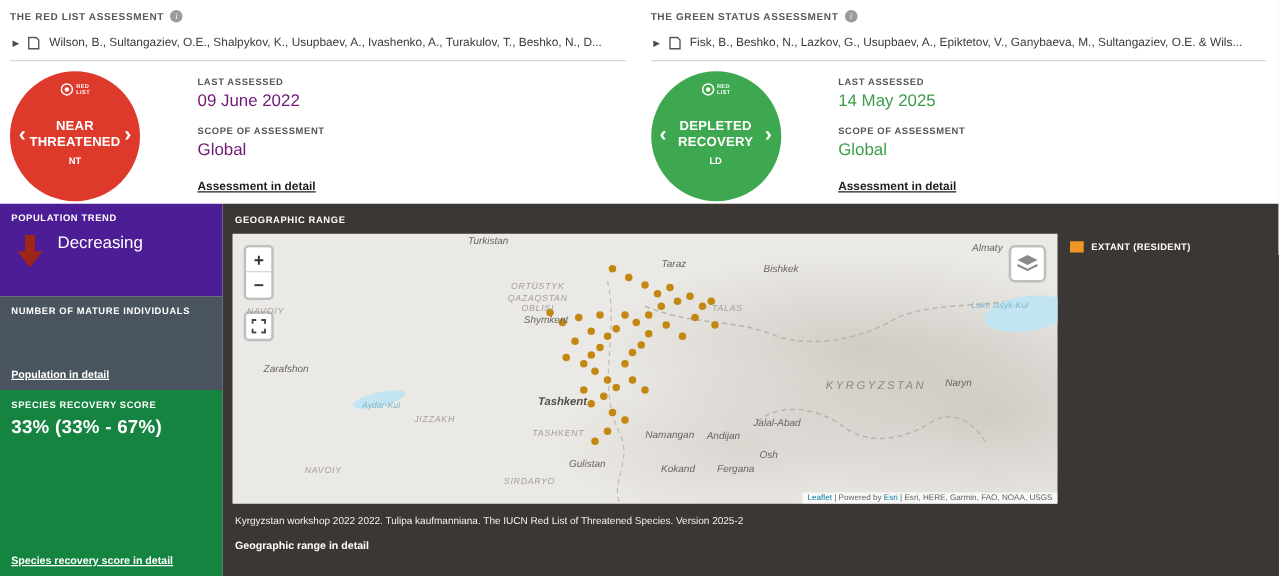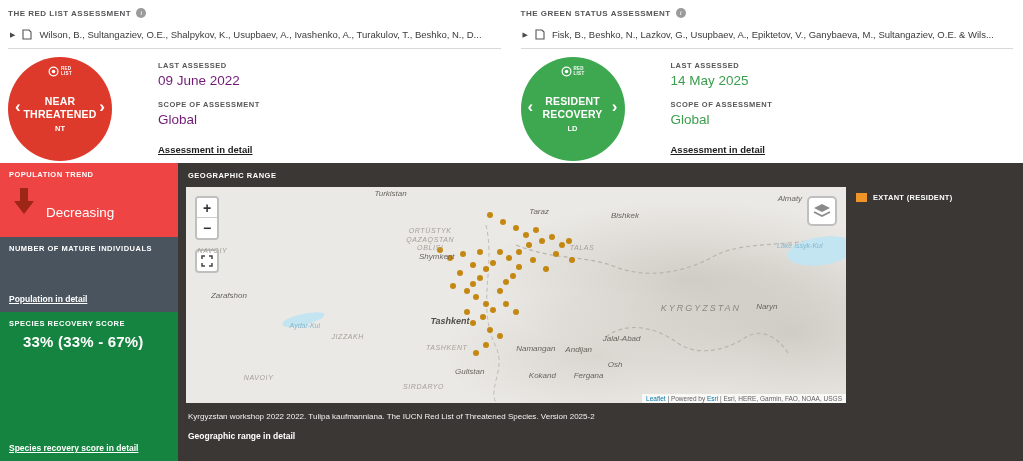--- a/index.html
+++ b/index.html
@@ -38,26 +38,26 @@
   .mvalue.red-text { color:#701a75; }
   .mvalue.green-text { color:#3c9e4c; }
   .detail-link { display:inline-block; font-size:9.5px; font-weight:bold; color:#1d1d1d;
     text-decoration:underline; margin-top:3px; cursor:pointer; }
 
   
   .bottom { position:absolute; left:0; top:163px; width:1023px; bottom:0; display:flex; }
   .sidebar { width:178px; flex:0 0 auto; display:flex; flex-direction:column; }
   .block { position:relative; padding:7px 9px; color:#fff; }
   .blabel { font-size:7.5px; font-weight:bold; letter-spacing:.5px; }
-  .block-trend { background:#ef4444; height:74px; }
-  .trend-row { display:flex; align-items:flex-end; gap:9px; margin-top:7px; padding-left:2px; }
+  .block-trend { background:#4c1d95; height:74px; }
+  .trend-row { display:flex; align-items:flex-start; gap:9px; margin-top:7px; padding-left:2px; }
   .trend-value { font-size:13.5px; }
   .block-mature { background:#4a545e; height:75px; }
   .block-recovery { background:#168441; flex:1; }
-  .recovery-value { font-size:15px; font-weight:bold; margin-top:5px; letter-spacing:.2px;margin-left:14px; }
+  .recovery-value { font-size:15px; font-weight:bold; margin-top:5px; letter-spacing:.2px; }
   .blink { position:absolute; left:9px; bottom:8px; font-size:8.5px; font-weight:bold; color:#fff;
     text-decoration:underline; white-space:nowrap; cursor:pointer; }
 
   
   .map-area { position:relative; flex:1; background:#3b3734; color:#fff; padding:8px 10px; }
   .map-title { font-size:7.5px; font-weight:bold; letter-spacing:.5px; }
   .map-wrap { position:absolute; left:8px; top:24px; width:660px; height:216px;
     background:#ebe9e5; overflow:hidden; }
   .terrain { position:absolute; inset:0; pointer-events:none;
     background:
@@ -165,21 +165,21 @@
           <span class="chev left">‹</span>
           <span class="chev right">›</span>
           <span class="rl-logo">
             <svg width="11" height="11" viewBox="0 0 11 11">
                 <circle cx="5.5" cy="5.5" r="4.4" fill="none" stroke="#fff" stroke-width="1.2"></circle>
                 <circle cx="5.5" cy="5.5" r="1.8" fill="#fff"></circle>
               </svg>
             <span class="rl-text"><span>RED</span><br><span>LIST</span></span>
           </span>
           <span class="name">
-            <span>RESIDENT</span><br><span>RECOVERY</span>
+            <span>DEPLETED</span><br><span>RECOVERY</span>
           </span>
           <span class="code">LD</span>
         </div>
         <div class="meta">
           <div class="mlabel">LAST ASSESSED</div>
           <div class="mvalue green-text">14 May 2025</div>
           <div class="mlabel">SCOPE OF ASSESSMENT</div>
           <div class="mvalue green-text">Global</div>
           <a class="detail-link">Assessment in detail</a>
         </div>

